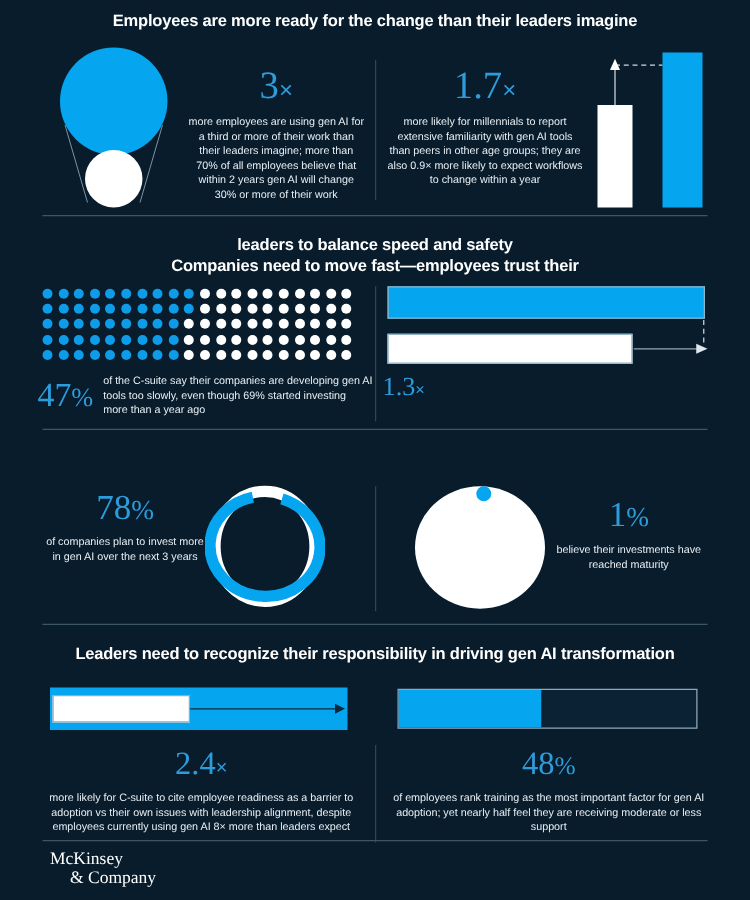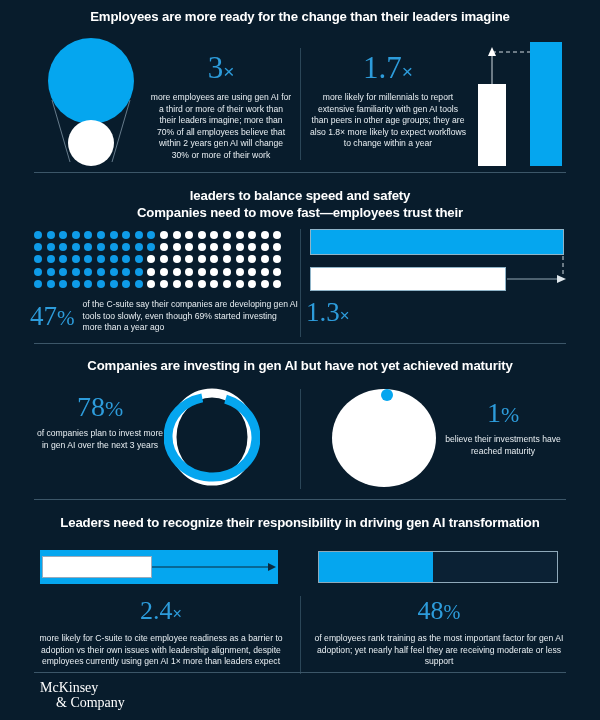--- a/index.html
+++ b/index.html
@@ -69,21 +69,21 @@
   
   #s2{top:179px;height:169px;}
   #s2 .sec-title{position:absolute;top:8px;left:0;width:600px;}
   .dotgrid{position:absolute;left:34px;top:52px;width:250px;height:64px;}
   .dot{position:absolute;width:8px;height:8px;border-radius:50%;}
   .dot.b{background:#0E9BE8;}
   .dot.w{background:#ffffff;}
   #s2 .stat-left{position:absolute;left:30px;top:120px;width:268px;display:flex;align-items:center;gap:8px;}
   #s2 .stat-left .bignum{font-size:27px;}
   #s2 .stat-right{position:absolute;left:306px;top:120px;width:268px;display:flex;align-items:center;gap:8px;}
-  #s2 .stat-right .bignum{font-size:27px;}
+  #s2 .stat-right .bignum{font-size:21px;}
   .hbars{position:absolute;left:310px;top:50px;width:258px;height:60px;}
   .hb-blue{position:absolute;left:0;top:0;width:254px;height:26px;background:#05A6EF;border:1px solid #8fb4c8;box-sizing:border-box;}
   .hb-white{position:absolute;left:0;top:38px;width:196px;height:24px;background:#ffffff;border:1px solid #8fb4c8;box-sizing:border-box;}
   .hbars svg{position:absolute;left:0;top:0;}
 
   
   #s3{top:349px;height:156px;}
   #s3 .sec-title{position:absolute;top:8px;left:0;width:600px;}
   #s3 .stat-a{position:absolute;left:36px;top:44px;width:128px;}
   #s3 .stat-a .bignum{font-size:28px;margin-bottom:7px;}
@@ -127,21 +127,21 @@
       <div class="circ-small"></div>
     </div>
 
     <div class="col-a">
       <div class="bignum n3"><span>3</span><span class="x">×</span></div>
       <div class="blurb">more employees are using gen AI for a third or more of their work than their leaders imagine; more than 70% of all employees believe that within 2 years gen AI will change 30% or more of their work</div>
     </div>
 
     <div class="col-b">
       <div class="bignum n14"><span>1.7</span><span class="x">×</span></div>
-      <div class="blurb">more likely for millennials to report extensive familiarity with gen AI tools than peers in other age groups; they are also 1.8× more likely to expect workflows to change within a year</div>
+      <div class="blurb">more likely for millennials to report extensive familiarity with gen AI tools than peers in other age groups; they are also 0.9× more likely to expect workflows to change within a year</div>
     </div>
 
     <div class="barpair">
       <svg class="bp-arrow" width="92" height="128" viewBox="0 0 92 128">
         <line x1="18" y1="14" x2="56" y2="14" stroke="#cfd9e0" stroke-width="1" stroke-dasharray="4,3"></line>
         <line x1="18" y1="46" x2="18" y2="16" stroke="#cfd9e0" stroke-width="1"></line>
         <polygon points="18,9 14,18 22,18" fill="#ffffff"></polygon>
       </svg>
       <div class="bp-white"></div>
       <div class="bp-blue"></div>
@@ -277,21 +277,20 @@
 
     <div class="stat-right">
       <div class="bignum"><span>1.3</span><span class="x">×</span></div>
     </div>
 
     <div class="vdiv" style="left:300px;top:50px;height:108px;"></div>
     <div class="divider" style="top:164px;"></div>
   </div>
 
   <div class="section" id="s3">
-    <div class="sec-title">Companies are investing in gen AI but have not yet achieved maturity</div>
 
     <div class="stat-a">
       <div class="bignum"><span>78</span><span class="pct">%</span></div>
       <div class="blurb">of companies plan to invest more in gen AI over the next 3 years</div>
     </div>
 
     <svg class="donut" width="96" height="100" viewBox="0 0 96 100">
       <ellipse cx="48" cy="50" rx="40" ry="44" fill="none" stroke="#ffffff" stroke-width="9"></ellipse>
       <ellipse cx="48" cy="50" rx="40" ry="44" fill="none" stroke="#05A6EF" stroke-width="9" stroke-dasharray="240 24" stroke-dashoffset="-11" transform="rotate(-86 48 50)"></ellipse>
     </svg>
@@ -320,21 +319,21 @@
         <polygon points="236,17 228,13 228,21" fill="#0b2a3d"></polygon>
       </svg>
     </div>
 
     <div class="pbar">
       <div class="pbar-fill" style="width: 48%;"></div>
     </div>
 
     <div class="col-a">
       <div class="bignum"><span>2.4</span><span class="x">×</span></div>
-      <div class="blurb">more likely for C-suite to cite employee readiness as a barrier to adoption vs their own issues with leadership alignment, despite employees currently using gen AI 1× more than leaders expect</div>
+      <div class="blurb">more likely for C-suite to cite employee readiness as a barrier to adoption vs their own issues with leadership alignment, despite employees currently using gen AI 8× more than leaders expect</div>
     </div>
 
     <div class="col-b">
       <div class="bignum"><span>48</span><span class="pct">%</span></div>
       <div class="blurb">of employees rank training as the most important factor for gen AI adoption; yet nearly half feel they are receiving moderate or less support</div>
     </div>
 
     <div class="vdiv" style="left:300px;top:90px;height:78px;"></div>
     <div class="divider" style="top:166px;"></div>
   </div>

